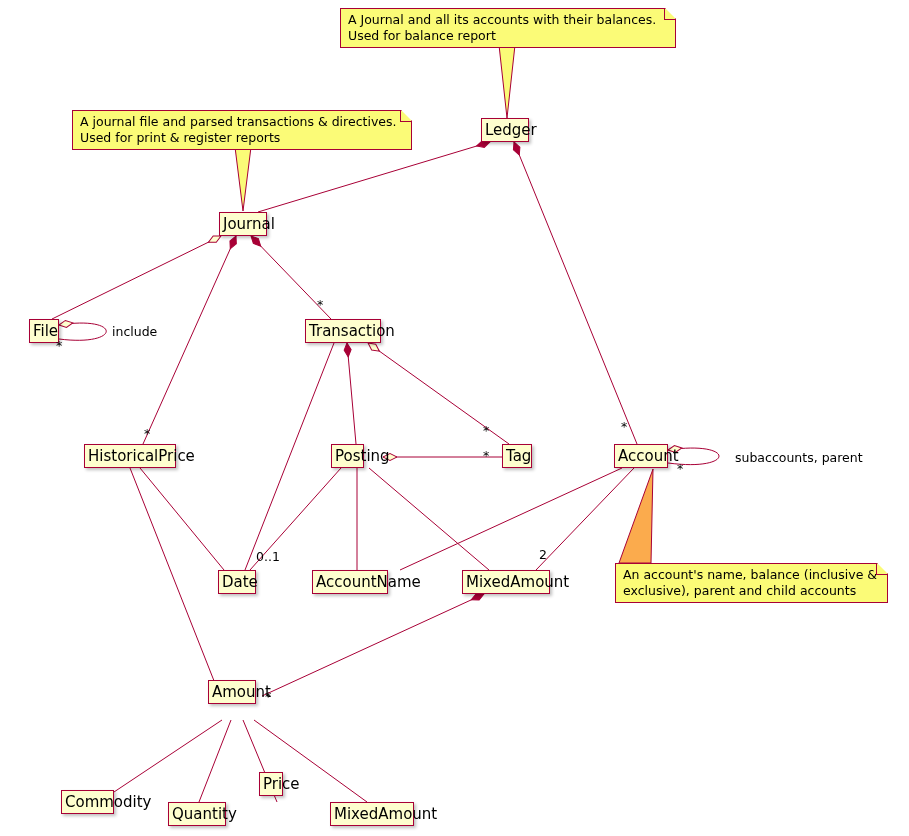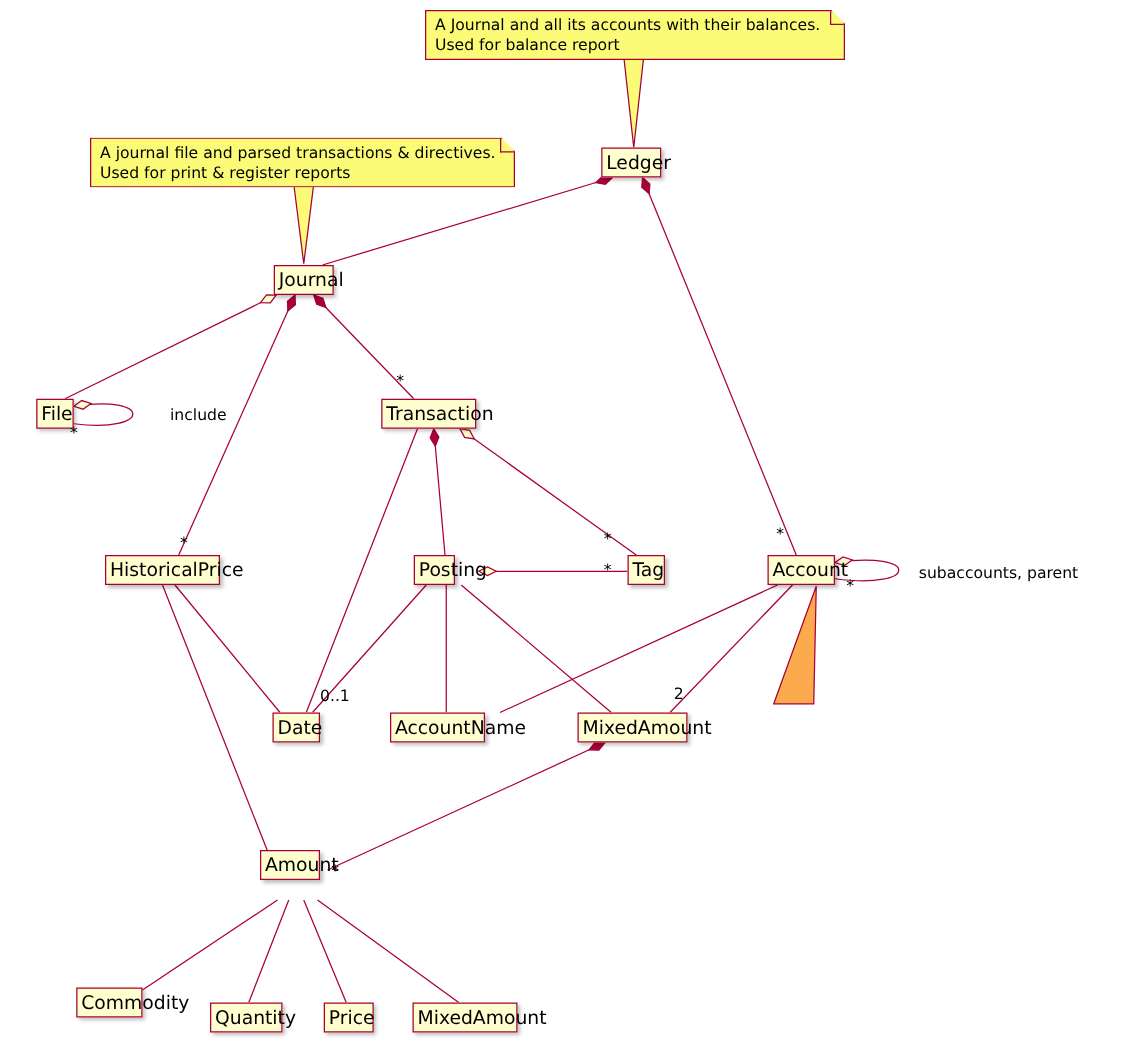--- a/index.html
+++ b/index.html
@@ -80,43 +80,48 @@
   <div class="uml-note" style="left:340px;top:8px;width:336px">
     <div class="note-text">A Journal and all its accounts with their balances.
 Used for balance report</div>
     <div class="note-fold"></div>
   </div>
   <div class="uml-note" style="left:72px;top:110px;width:340px">
     <div class="note-text">A journal file and parsed transactions &amp; directives.
 Used for print &amp; register reports</div>
     <div class="note-fold"></div>
   </div>
+  <div class="uml-note" style="left:615px;top:563px;width:273px">
+    <div class="note-text">An account's name, balance (inclusive &amp;
+exclusive), parent and child accounts</div>
+    <div class="note-fold"></div>
+  </div>
 
   <div class="uml-class" style="left:481px;top:118px;width:48px">Ledger</div>
   <div class="uml-class" style="left:219px;top:212px;width:48px">Journal</div>
   <div class="uml-class" style="left:29px;top:319px;width:30px">File</div>
   <div class="uml-class" style="left:305px;top:319px;width:76px">Transaction</div>
   <div class="uml-class" style="left:84px;top:444px;width:92px">HistoricalPrice</div>
   <div class="uml-class" style="left:331px;top:444px;width:33px">Posting</div>
   <div class="uml-class" style="left:502px;top:444px;width:30px">Tag</div>
   <div class="uml-class" style="left:614px;top:444px;width:54px">Account</div>
   <div class="uml-class" style="left:218px;top:570px;width:38px">Date</div>
   <div class="uml-class" style="left:312px;top:570px;width:76px">AccountName</div>
   <div class="uml-class" style="left:462px;top:570px;width:88px">MixedAmount</div>
   <div class="uml-class" style="left:208px;top:680px;width:48px">Amount</div>
   <div class="uml-class" style="left:61px;top:790px;width:53px">Commodity</div>
   <div class="uml-class" style="left:168px;top:802px;width:58px">Quantity</div>
-  <div class="uml-class" style="left:259px;top:802px;width:40px">Price</div>
+  <div class="uml-class" style="left:259px;top:772px;width:24px">Price</div>
   <div class="uml-class" style="left:330px;top:802px;width:84px">MixedAmount</div>
 
   <span class="edge-label" style="left:317px;top:297px">*</span>
   <span class="edge-label" style="left:144px;top:426px">*</span>
   <span class="edge-label" style="left:621px;top:419px">*</span>
   <span class="edge-label" style="left:56px;top:338px">*</span>
-  <span class="edge-label" style="left:136px;top:324px">include</span>
+  <span class="edge-label" style="left:112px;top:324px">include</span>
   <span class="edge-label" style="left:483px;top:423px">*</span>
   <span class="edge-label" style="left:483px;top:448px">*</span>
   <span class="edge-label" style="left:677px;top:461px">*</span>
   <span class="edge-label" style="left:735px;top:450px">subaccounts, parent</span>
   <span class="edge-label" style="left:256px;top:549px">0..1</span>
   <span class="edge-label" style="left:539px;top:547px">2</span>
   <span class="edge-label" style="left:265px;top:689px">*</span>
 
 </div>
 

